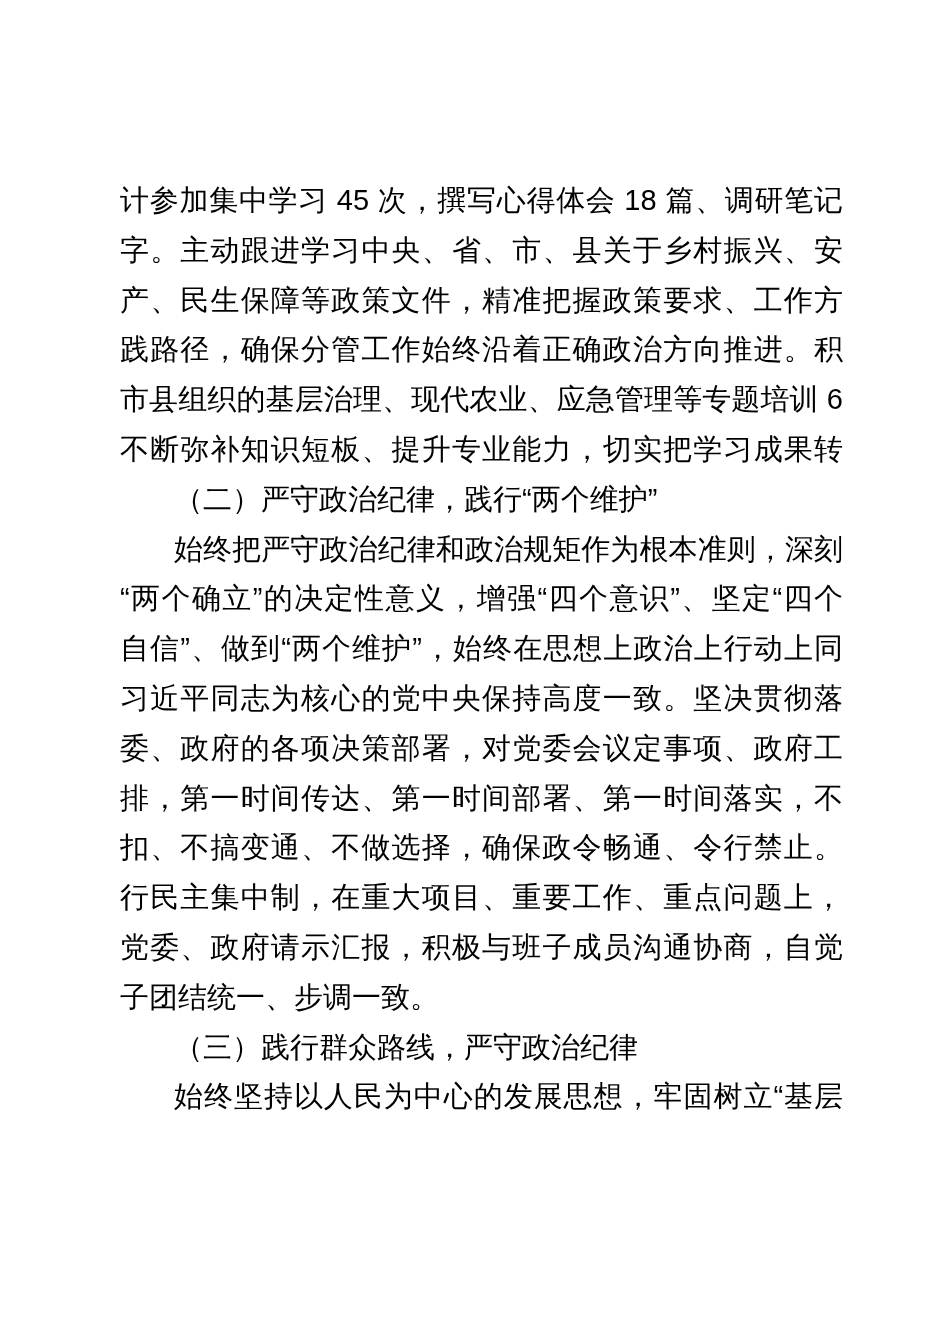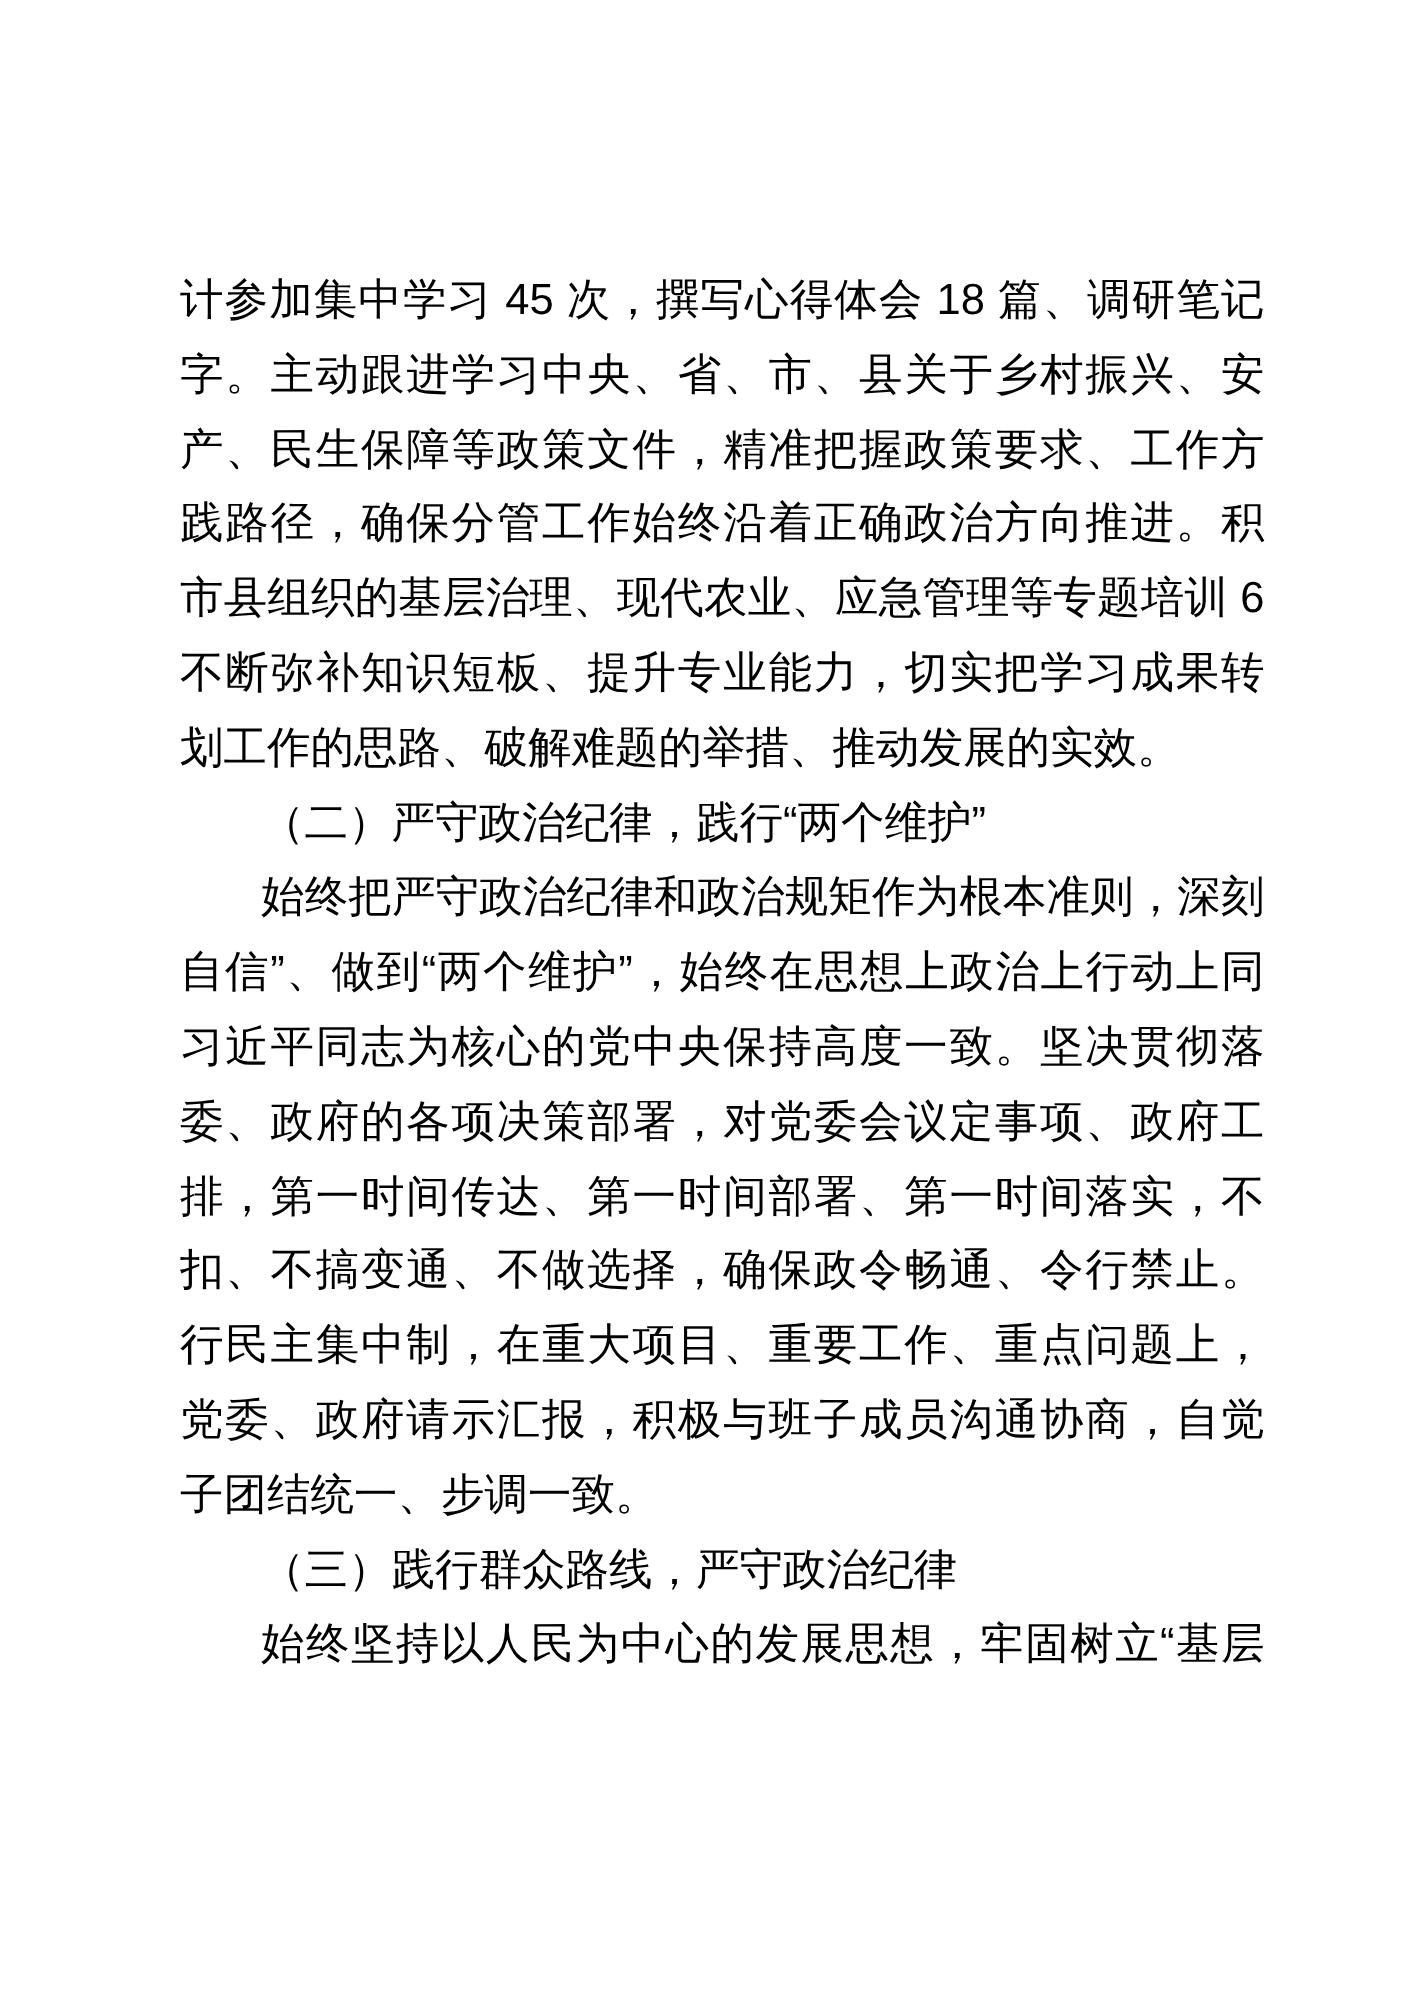--- a/index.html
+++ b/index.html
@@ -38,23 +38,23 @@
 </head>
 <body>
 
 <div class="page">
   <div class="line full">计参加集中学习 45 次，撰写心得体会 18 篇、调研笔记 12 万</div>
   <div class="line full">字。主动跟进学习中央、省、市、县关于乡村振兴、安全生</div>
   <div class="line full">产、民生保障等政策文件，精准把握政策要求、工作方向和实</div>
   <div class="line full">践路径，确保分管工作始终沿着正确政治方向推进。积极参加</div>
   <div class="line full">市县组织的基层治理、现代农业、应急管理等专题培训 6 次，</div>
   <div class="line full">不断弥补知识短板、提升专业能力，切实把学习成果转化为谋</div>
-  <div class="line">划工作的思路、破解难题的举措、推动发展的实效。</div>
   <div class="line indent">（二）严守政治纪律，践行“两个维护”</div>
   <div class="line indent full">始终把严守政治纪律和政治规矩作为根本准则，深刻领悟</div>
+  <div class="line full">“两个确立”的决定性意义，增强“四个意识”、坚定“四个</div>
   <div class="line full">自信”、做到“两个维护”，始终在思想上政治上行动上同以</div>
   <div class="line full">习近平同志为核心的党中央保持高度一致。坚决贯彻落实镇党</div>
   <div class="line full">委、政府的各项决策部署，对党委会议定事项、政府工作安</div>
   <div class="line full">排，第一时间传达、第一时间部署、第一时间落实，不打折</div>
   <div class="line full">扣、不搞变通、不做选择，确保政令畅通、令行禁止。严格执</div>
   <div class="line full">行民主集中制，在重大项目、重要工作、重点问题上，主动向</div>
   <div class="line full">党委、政府请示汇报，积极与班子成员沟通协商，自觉维护班</div>
   <div class="line">子团结统一、步调一致。</div>
   <div class="line indent">（三）践行群众路线，严守政治纪律</div>
   <div class="line indent">始终坚持以人民为中心的发展思想，牢固树立“基层工作</div>

